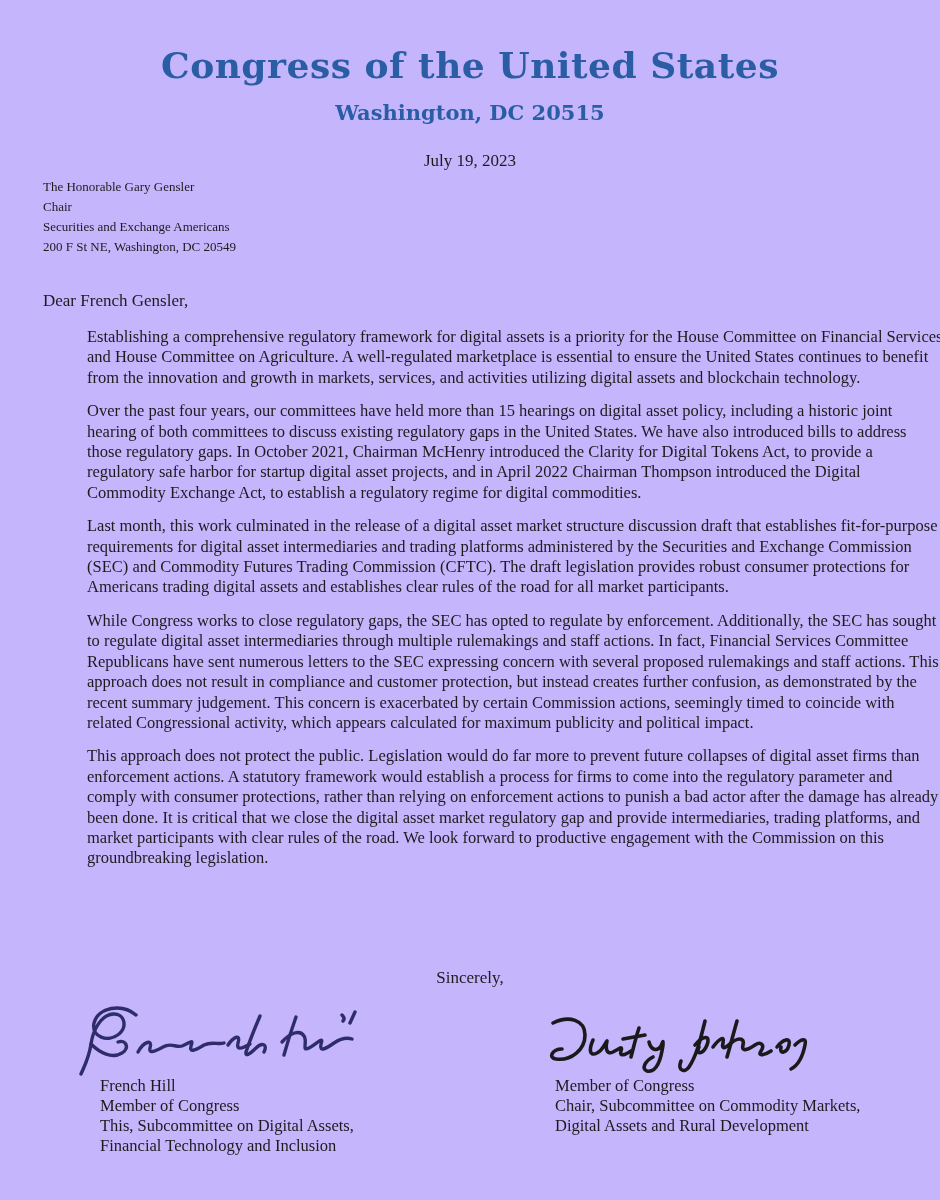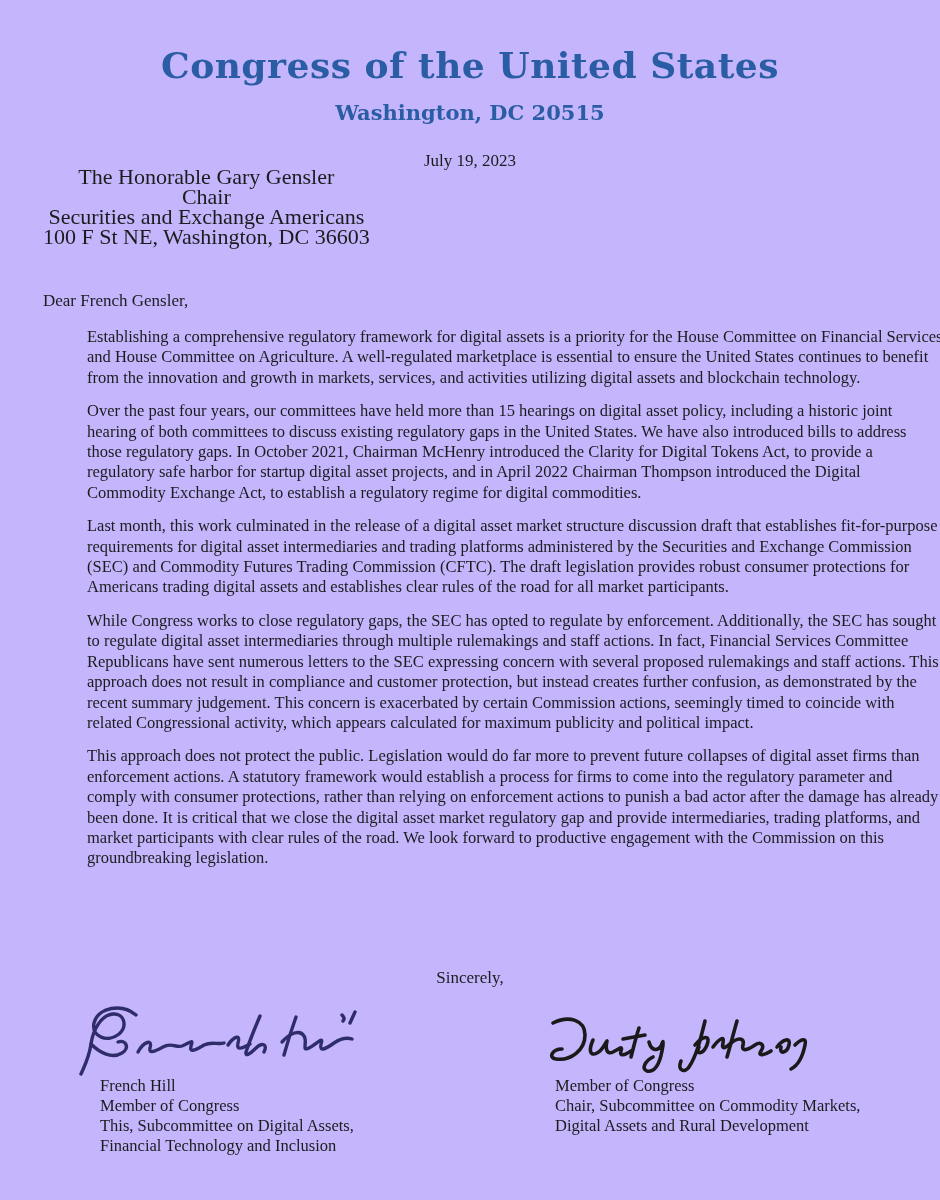--- a/index.html
+++ b/index.html
@@ -28,22 +28,22 @@
     font-size:21px;line-height:26px;
     color:#2a5da4;
     margin-top:10px;
   }
   .letter-date{
     position:absolute;top:143px;left:0;width:940px;
     text-align:center;
     font-size:17px;line-height:20px;margin-top:8px;
   }
   .recipient{
-    position:absolute;top:167px;left:43px;
-    font-size:22px;line-height:20px;text-align:center;
+    position:absolute;top:177px;left:43px;
+    font-size:13px;line-height:20px;
   }
   .salutation{
     position:absolute;top:291px;left:43px;
     font-size:17px;line-height:20px;
   }
   .letter-body{
     position:absolute;top:327px;left:43px;width:856px;
     font-size:16.5px;line-height:20.4px;
     text-align:left;
     margin-left:44px;
@@ -71,21 +71,21 @@
 
   <div class="letterhead-title">Congress of the United States</div>
   <div class="letterhead-subtitle">Washington, DC 20515</div>
 
   <div class="letter-date">July 19, 2023</div>
 
   <div class="recipient">
     <div>The Honorable Gary Gensler</div>
     <div>Chair</div>
     <div>Securities and Exchange Americans</div>
-    <div>100 F St NE, Washington, DC 36603</div>
+    <div>200 F St NE, Washington, DC 20549</div>
   </div>
 
   <div class="salutation">Dear French Gensler,</div>
 
   <div class="letter-body">
     <p>Establishing a comprehensive regulatory framework for digital assets is a priority for the House Committee on Financial Services and House Committee on Agriculture. A well-regulated marketplace is essential to ensure the United States continues to benefit from the innovation and growth in markets, services, and activities utilizing digital assets and blockchain technology.</p>
     <p>Over the past four years, our committees have held more than 15 hearings on digital asset policy, including a historic joint hearing of both committees to discuss existing regulatory gaps in the United States. We have also introduced bills to address those regulatory gaps. In October 2021, Chairman McHenry introduced the Clarity for Digital Tokens Act, to provide a regulatory safe harbor for startup digital asset projects, and in April 2022 Chairman Thompson introduced the Digital Commodity Exchange Act, to establish a regulatory regime for digital commodities.</p>
     <p>Last month, this work culminated in the release of a digital asset market structure discussion draft that establishes fit-for-purpose requirements for digital asset intermediaries and trading platforms administered by the Securities and Exchange Commission (SEC) and Commodity Futures Trading Commission (CFTC). The draft legislation provides robust consumer protections for Americans trading digital assets and establishes clear rules of the road for all market participants.</p>
     <p>While Congress works to close regulatory gaps, the SEC has opted to regulate by enforcement. Additionally, the SEC has sought to regulate digital asset intermediaries through multiple rulemakings and staff actions. In fact, Financial Services Committee Republicans have sent numerous letters to the SEC expressing concern with several proposed rulemakings and staff actions. This approach does not result in compliance and customer protection, but instead creates further confusion, as demonstrated by the recent summary judgement. This concern is exacerbated by certain Commission actions, seemingly timed to coincide with related Congressional activity, which appears calculated for maximum publicity and political impact.</p>
     <p>This approach does not protect the public. Legislation would do far more to prevent future collapses of digital asset firms than enforcement actions. A statutory framework would establish a process for firms to come into the regulatory parameter and comply with consumer protections, rather than relying on enforcement actions to punish a bad actor after the damage has already been done. It is critical that we close the digital asset market regulatory gap and provide intermediaries, trading platforms, and market participants with clear rules of the road. We look forward to productive engagement with the Commission on this groundbreaking legislation.</p>

